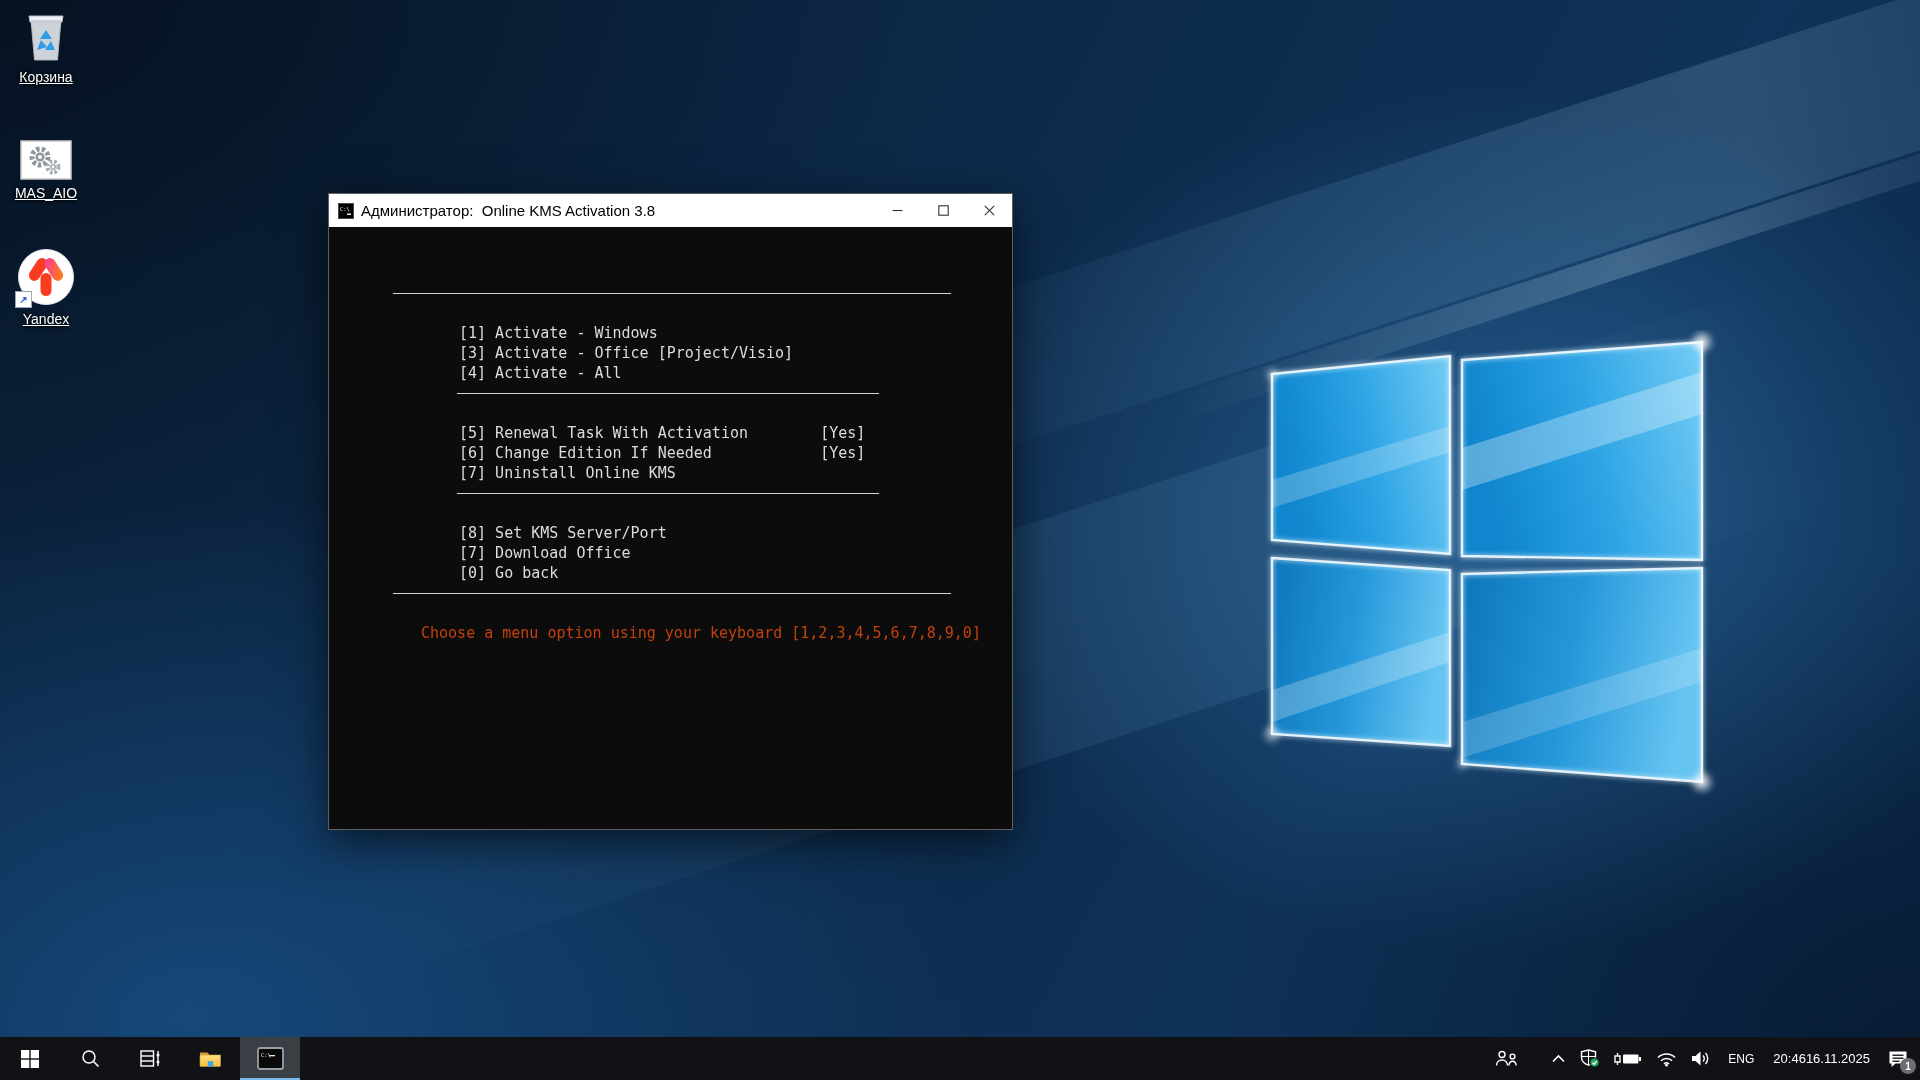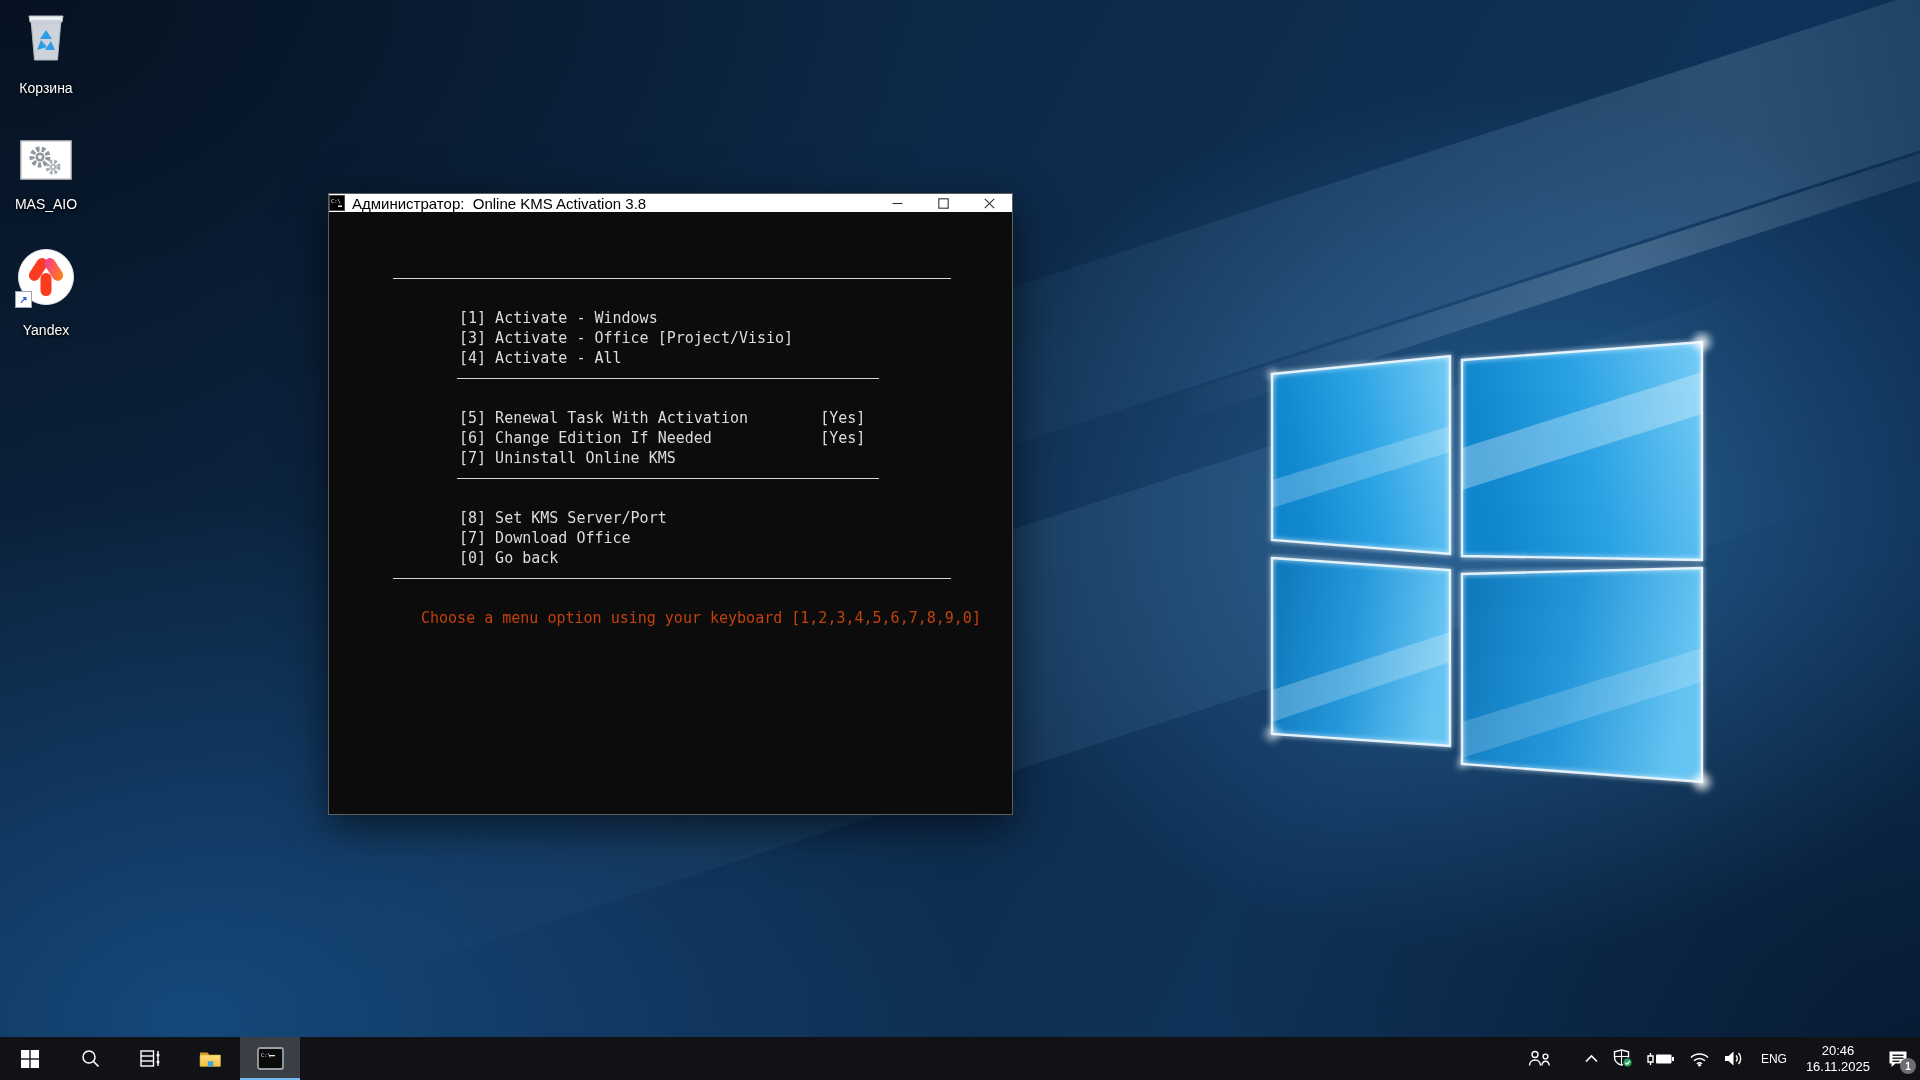--- a/index.html
+++ b/index.html
@@ -20,51 +20,51 @@
   .beam1{left:820px;top:110px;width:1500px;height:150px;
     background:linear-gradient(90deg,rgba(150,215,255,0) 0%,rgba(150,215,255,.10) 35%,rgba(175,228,255,.17) 62%,rgba(150,215,255,0) 100%);}
   .beam2{left:260px;top:520px;width:1600px;height:230px;opacity:.55;
     background:linear-gradient(90deg,rgba(150,215,255,0) 0%,rgba(150,215,255,.12) 40%,rgba(150,215,255,.16) 65%,rgba(150,215,255,0) 100%);}
   .beam3{left:1150px;top:250px;width:950px;height:26px;
     background:linear-gradient(90deg,rgba(210,240,255,0),rgba(215,242,255,.22) 50%,rgba(210,240,255,0));}
   .winlogo{position:absolute;left:1250px;top:330px;width:470px;height:470px;}
   
   .dicon{position:absolute;left:0;width:92px;text-align:center;color:#fff;font-size:14px;cursor:default;}
   .dicon .art{display:flex;align-items:center;justify-content:center;}
-  .dicon .lbl{margin-top:16px;text-shadow:0 1px 2px rgba(0,0,0,.95),0 0 4px rgba(0,0,0,.8);}
+  .dicon .lbl{margin-top:5px;text-shadow:0 1px 2px rgba(0,0,0,.95),0 0 4px rgba(0,0,0,.8);text-decoration:underline;}
   #icon-recycle{top:8px;}  #icon-mas{top:140px;}  #icon-yandex{top:248px;}
   .yx-wrap{position:relative;width:58px;height:58px;}
   .yx-badge{position:absolute;left:-2px;bottom:-2px;width:15px;height:15px;background:#fff;
     border:1px solid #97a6b6;display:flex;align-items:center;justify-content:center;
     font-size:10px;font-weight:bold;color:#2b5fd9;line-height:1;}
   
   #console-window{position:absolute;left:328px;top:193px;width:685px;
     box-shadow:0 12px 40px rgba(0,0,0,.6);border:1px solid #5f5f5f;box-sizing:border-box;background:#0c0c0c;}
-  .titlebar{height:18px;background:#ffffff;display:flex;align-items:center;}
+  .titlebar{height:33px;background:#ffffff;display:flex;align-items:center;padding-left:9px;}
   .titlebar .app-icon{width:16px;height:16px;margin-right:7px;flex:0 0 auto;}
   .title-text{font-size:15px;color:#000;white-space:pre;}
   .controls{margin-left:auto;display:flex;height:100%;}
   .ctrl{width:46px;height:100%;display:flex;align-items:center;justify-content:center;}
   .console{height:602px;background:#0c0c0c;overflow:hidden;box-sizing:border-box;padding-top:56px;
     font-family:"DejaVu Sans Mono","Liberation Mono",monospace;font-size:15px;line-height:20px;color:#dcdcdc;}
   .cline{height:20px;white-space:pre;margin-left:130px;}
   .cline.green{color:#c2410c;margin-left:92px;}
   .csep{height:20px;margin-left:64px;width:558px;position:relative;}
   .csep::after{content:"";position:absolute;left:0;right:0;top:10px;border-top:1px solid #d4d4d4;}
   .csep.indent{margin-left:128px;width:422px;}
   
   .taskbar{position:absolute;left:0;right:0;bottom:0;height:43px;background:#101216;
     display:flex;align-items:stretch;z-index:10;}
   .tb-btn{width:60px;display:flex;align-items:center;justify-content:center;}
   .tb-btn.active{background:#3a3f45;box-shadow:inset 0 -2px 0 #76b9ed;}
   .tray{margin-left:auto;display:flex;align-items:stretch;}
   .tray-item{display:flex;align-items:center;justify-content:center;padding:0 7px;}
   .tray-people{margin-right:18px;}
   .lang{font-size:12px;color:#fff;padding:0 10px;}
-  .clock{flex-direction:column;line-height:16px;font-size:13px;color:#fff;text-align:center;padding:0 9px;}
+  .clock{flex-direction:row;line-height:16px;font-size:13px;color:#fff;text-align:center;padding:0 9px;}
   .ac-wrap{position:relative;padding:0 12px 0 9px;}
   .ac-badge{position:absolute;right:4px;bottom:6px;width:16px;height:16px;border-radius:50%;
     background:#6d6d72;color:#fff;font-size:10px;font-weight:bold;display:flex;align-items:center;justify-content:center;}
 </style>
 </head>
 <body>
 
 <div class="desktop">
   <div class="beam beam1"></div>
   <div class="beam beam2"></div>

